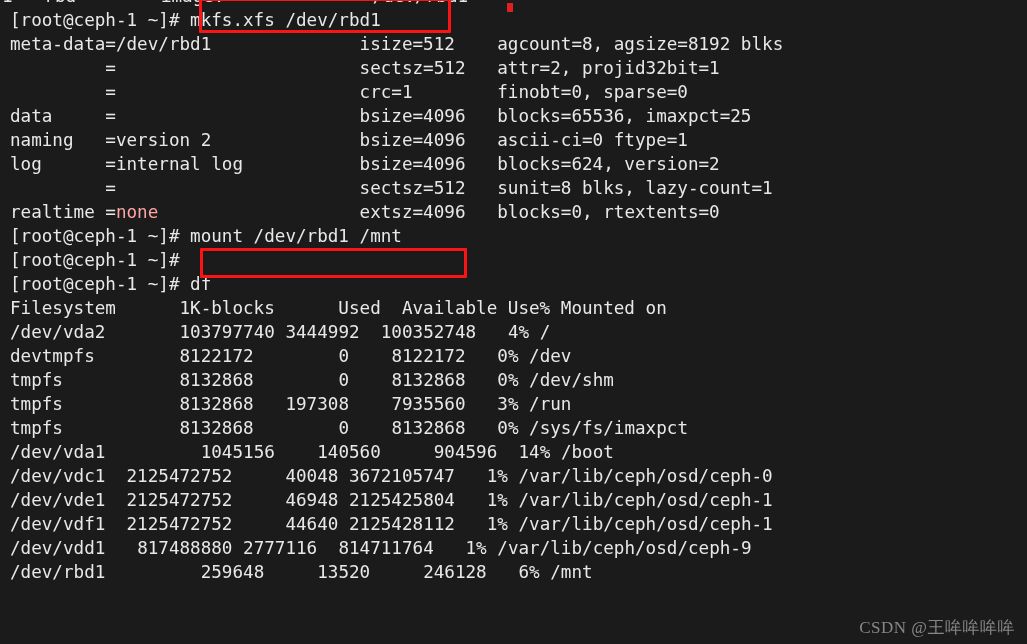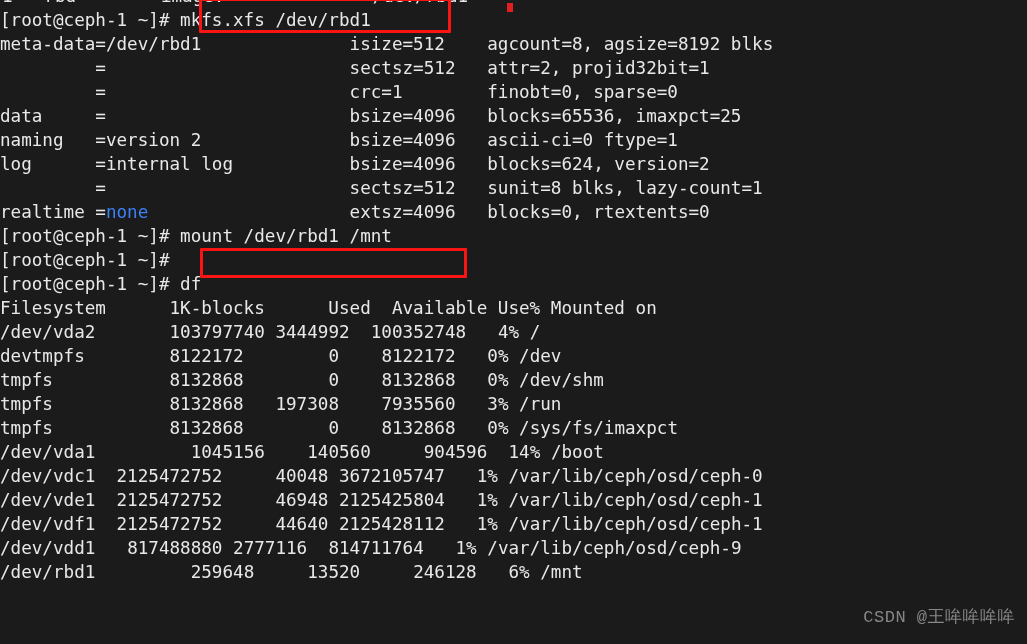--- a/index.html
+++ b/index.html
@@ -22,30 +22,30 @@
   .screen {
     position: absolute;
     left: 0;
     top: -16px;
     width: 1027px;
     padding: 0;
   }
   .line {
     height: 24px;
     white-space: pre;
-    padding-left: 0;
+    padding-left: 10px;
     letter-spacing: 0px;
   }
   .clipped-top {
     height: 24px;
     white-space: pre;
     padding-left: 2px;
     color: #e8e8e8;
   }
-  .magenta { color: #3b82f6; }
+  .magenta { color: #fca5a5; }
 
   
   .redbox {
     position: absolute;
     border: 3px solid #fb1414;
     box-sizing: border-box;
     pointer-events: none;
     border-radius: 1px;
   }
   #redbox-mkfs {
@@ -64,22 +64,22 @@
     position: absolute;
     left: 507px;
     top: 3px;
     width: 6px;
     height: 9px;
     background: #e02020;
   }
   .watermark {
     position: absolute;
     right: 12px;
-    bottom: 14px;
-    font-family: Liberation Mono, monospace;
+    bottom: 4px;
+    font-family: Liberation Serif, serif;
     font-size: 17px;
     color: #9a9a9a;
     letter-spacing: 0.5px;
     opacity: 0.85;
     white-space: pre;
   }
 </style>
 </head>
 <body>
 

